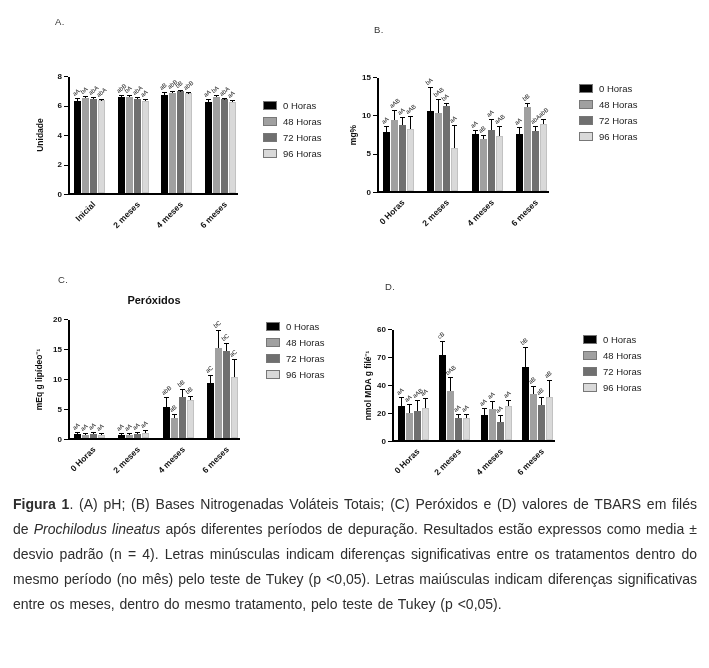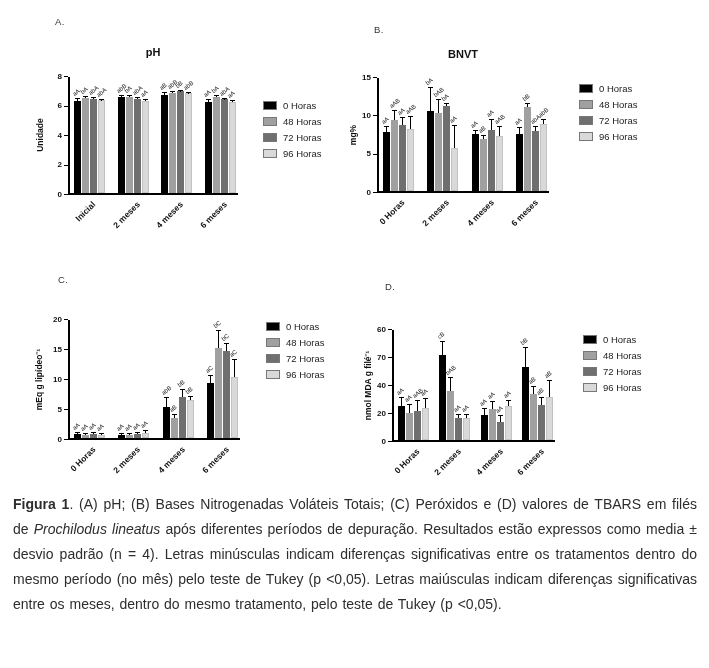--- a/index.html
+++ b/index.html
@@ -62,28 +62,27 @@
   .cap-p { text-align:justify; }
   .cap-fonte { text-align:left; }
 </style>
 </head>
 <body>
 
 <div class="page">
   <div class="figure" id="figure-area">
 
     <div class="panel-letter pl-0">A.</div>
-    <div class="chart-title ct-0">pH</div>
     <div class="ylab yl-0">Unidade</div>
 
     <div class="panel-letter pl-1">B.</div>
-    <div class="chart-title ct-1">BNVT</div>
     <div class="ylab yl-1">mg%</div>
 
     <div class="panel-letter pl-2">C.</div>
+    <div class="chart-title ct-2">Peróxidos</div>
     <div class="ylab yl-2">mEq g lipídeo⁻¹</div>
 
     <div class="panel-letter pl-3">D.</div>
     <div class="ylab yl-3">nmol MDA g filé⁻¹</div>
 
   <div class="plot" style="left: 68px; top: 77px; width: 170px; height: 118px;">
         <div class="ytick" style="top: 117px;"></div>
         <div class="yticklab" style="top: 113.5px;">0</div>
         <div class="ytick" style="top: 87.5px;"></div>
         <div class="yticklab" style="top: 84px;">2</div>

